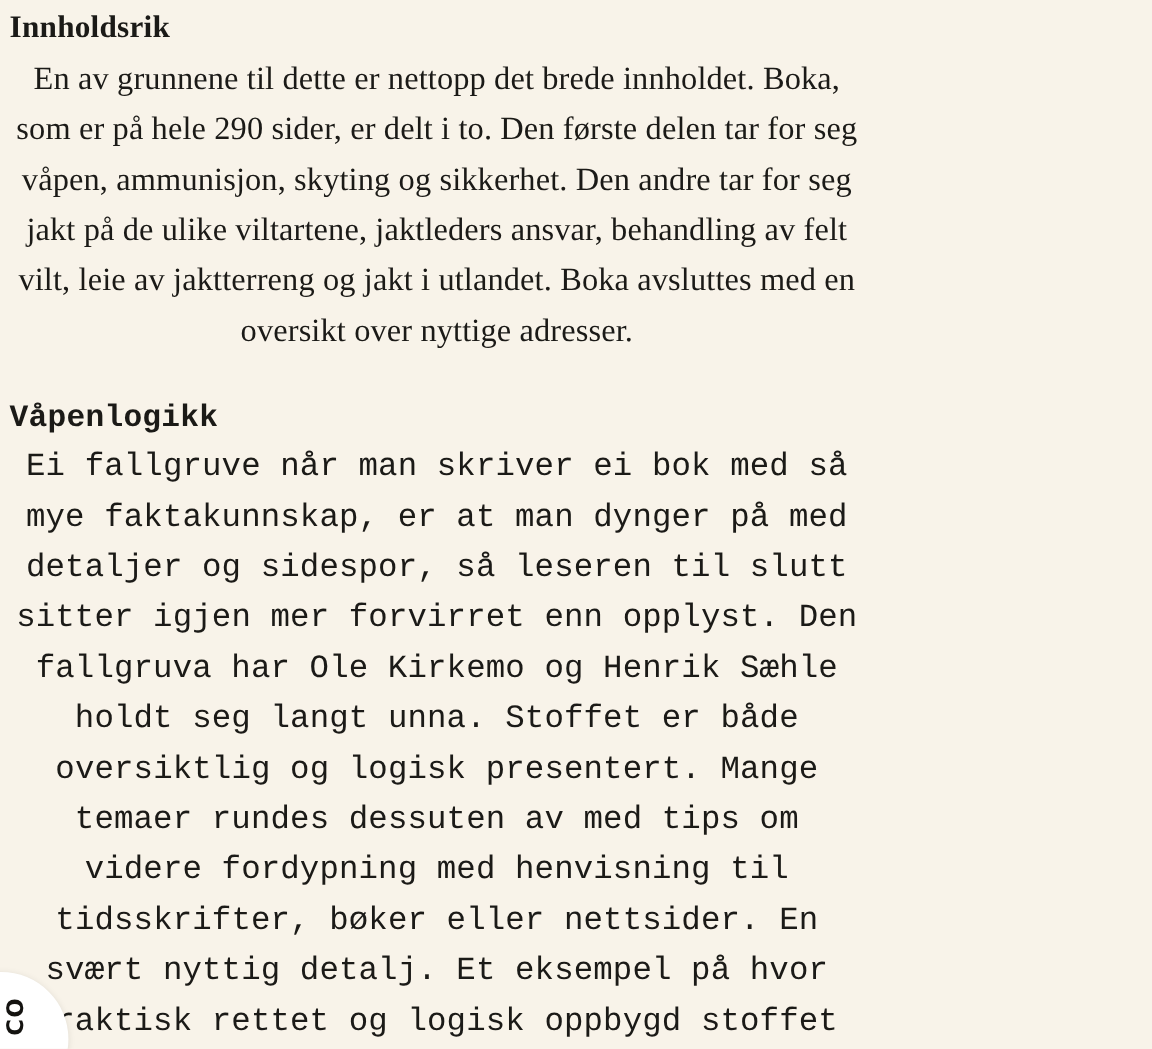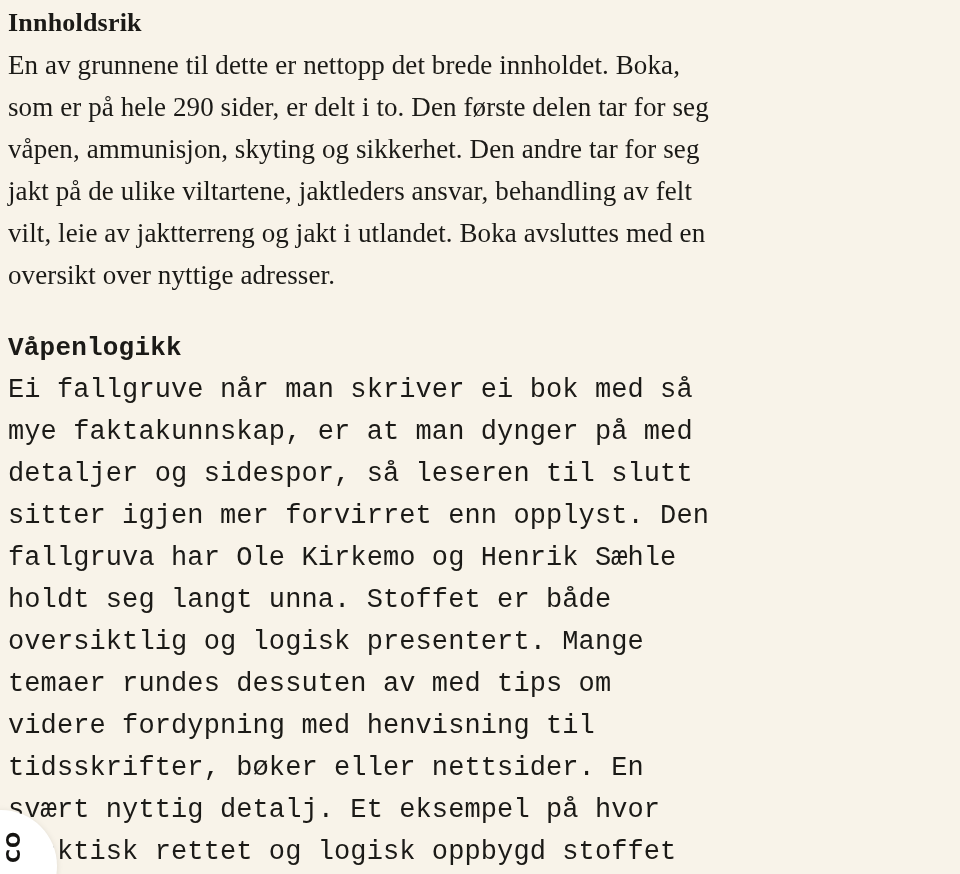--- a/index.html
+++ b/index.html
@@ -27,20 +27,21 @@
     line-height: 42px;
     font-weight: 700;
     margin: 0;
     letter-spacing: 0.2px;
   }
   .body-text {
     font-size: 27px;
     line-height: 42px;
     margin: 0;
     letter-spacing: 0.1px;
+    text-align: center;
   }
   .badge {
     position: absolute;
     left: -55px;
     bottom: -48px;
     width: 112px;
     height: 112px;
     background: #ffffff;
     border-radius: 50%;
     box-shadow: 0 1px 6px rgba(0,0,0,0.10);

